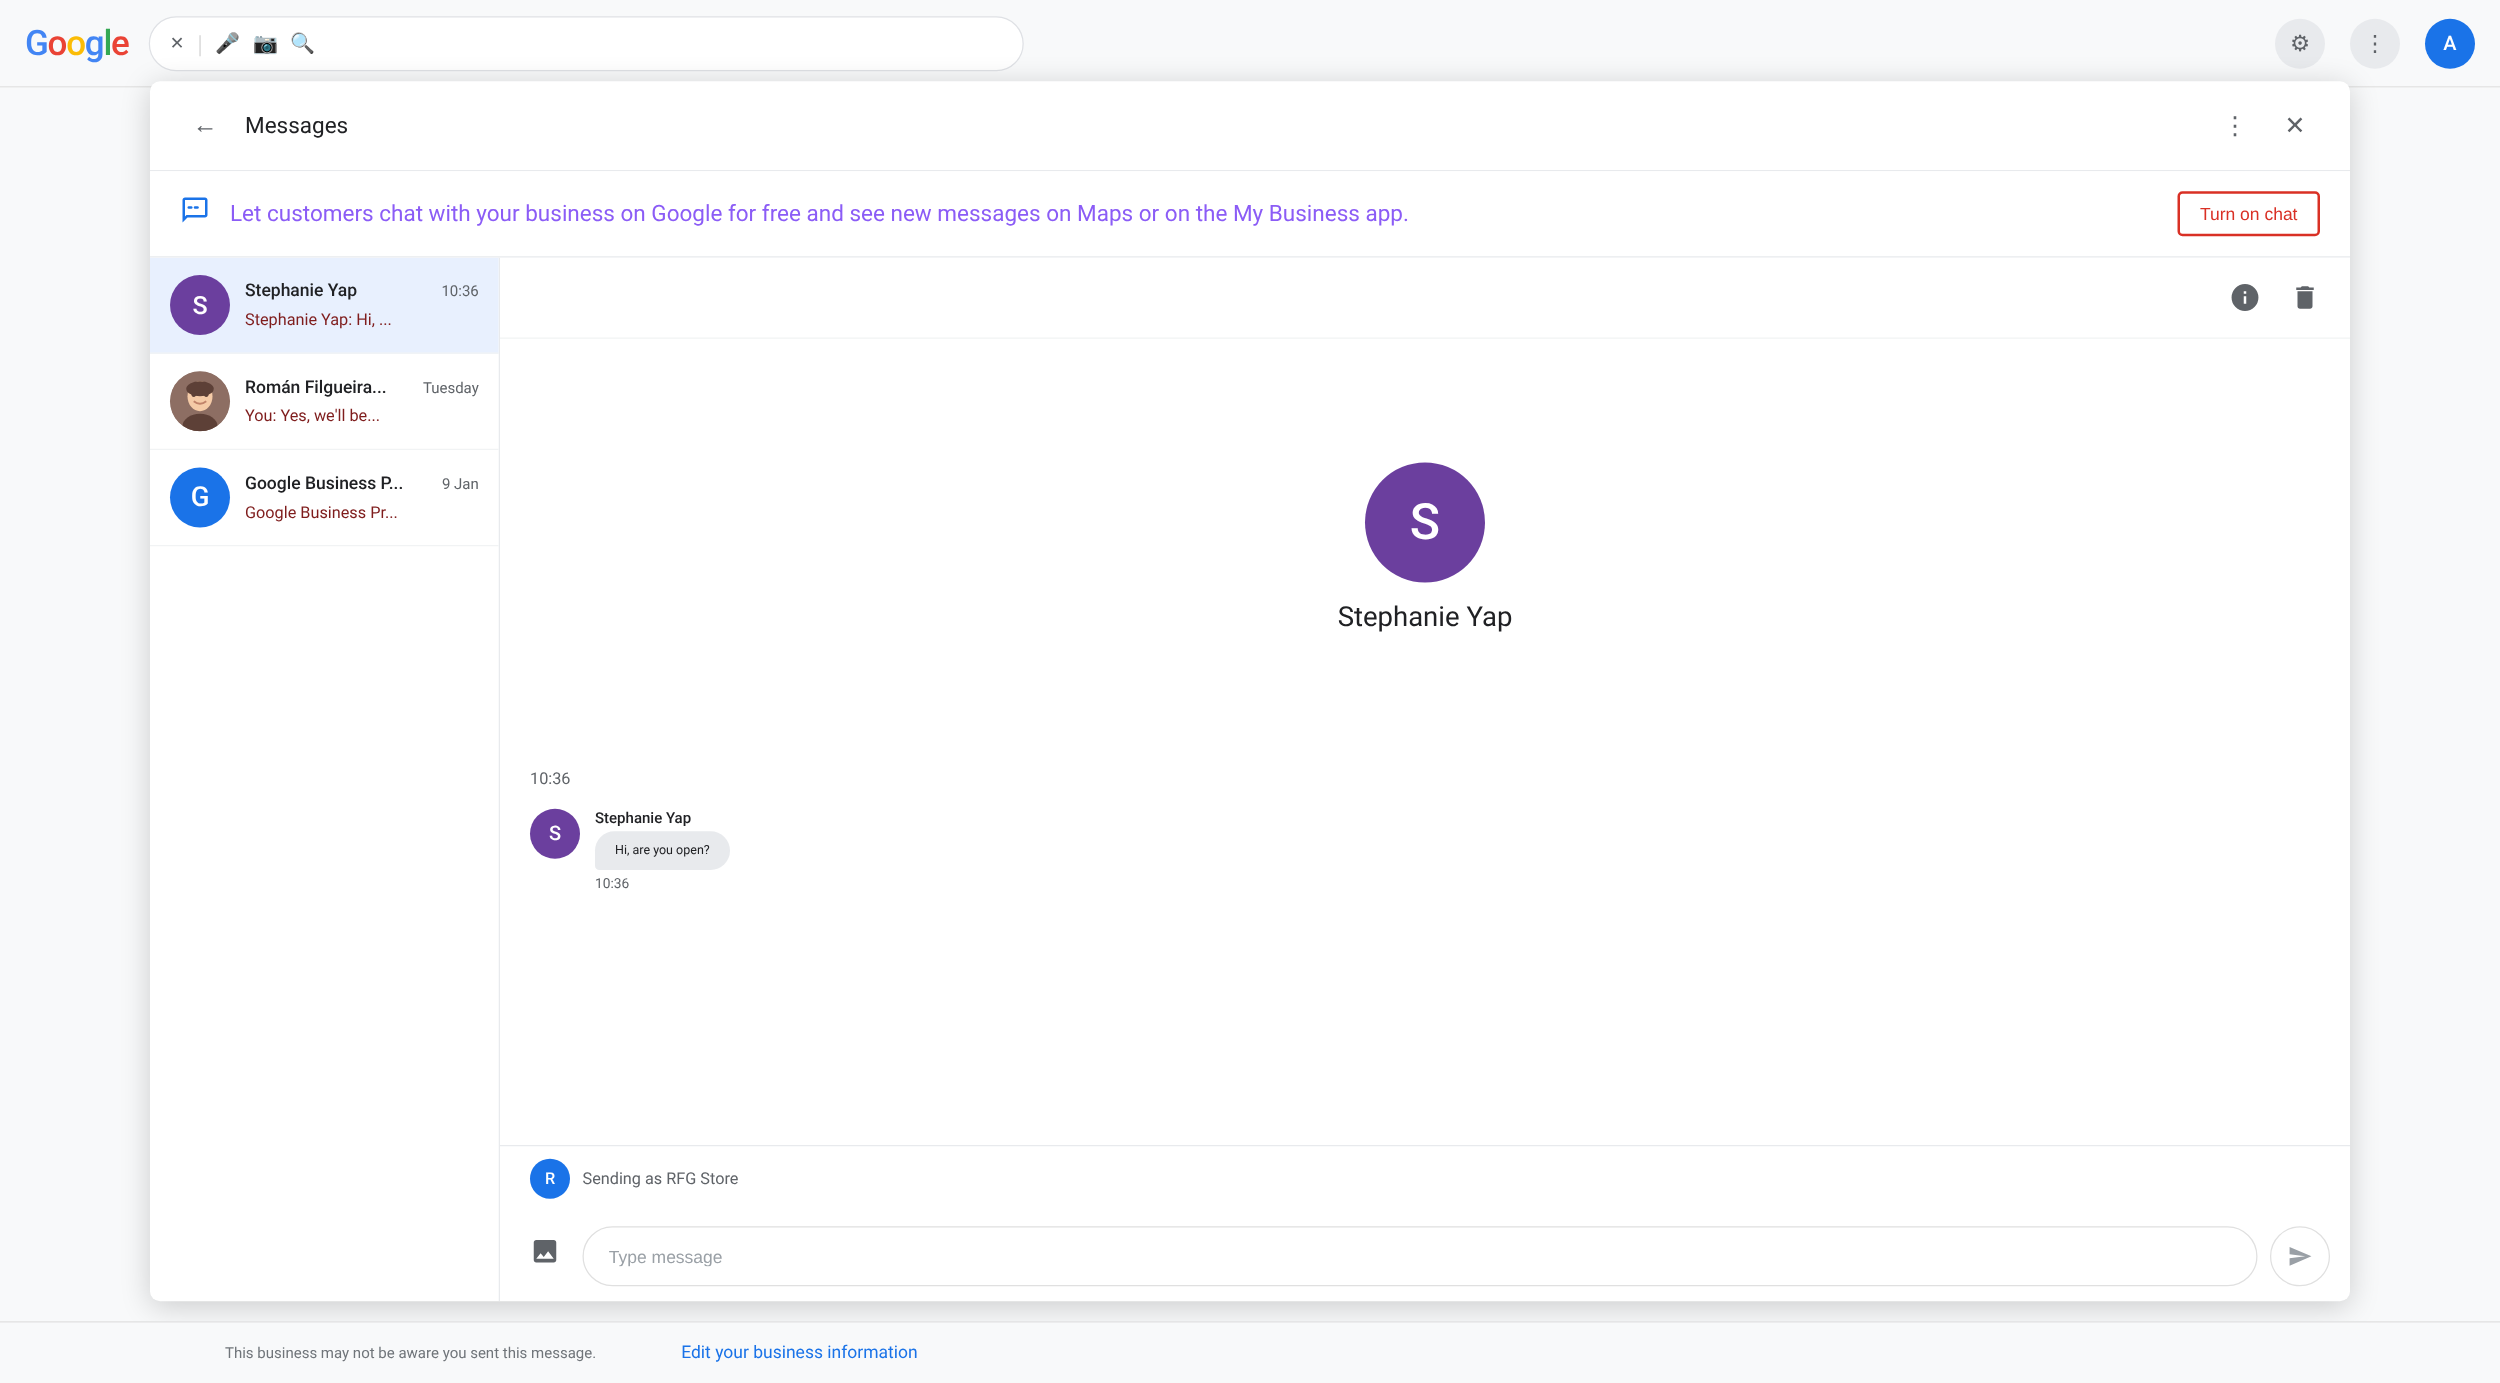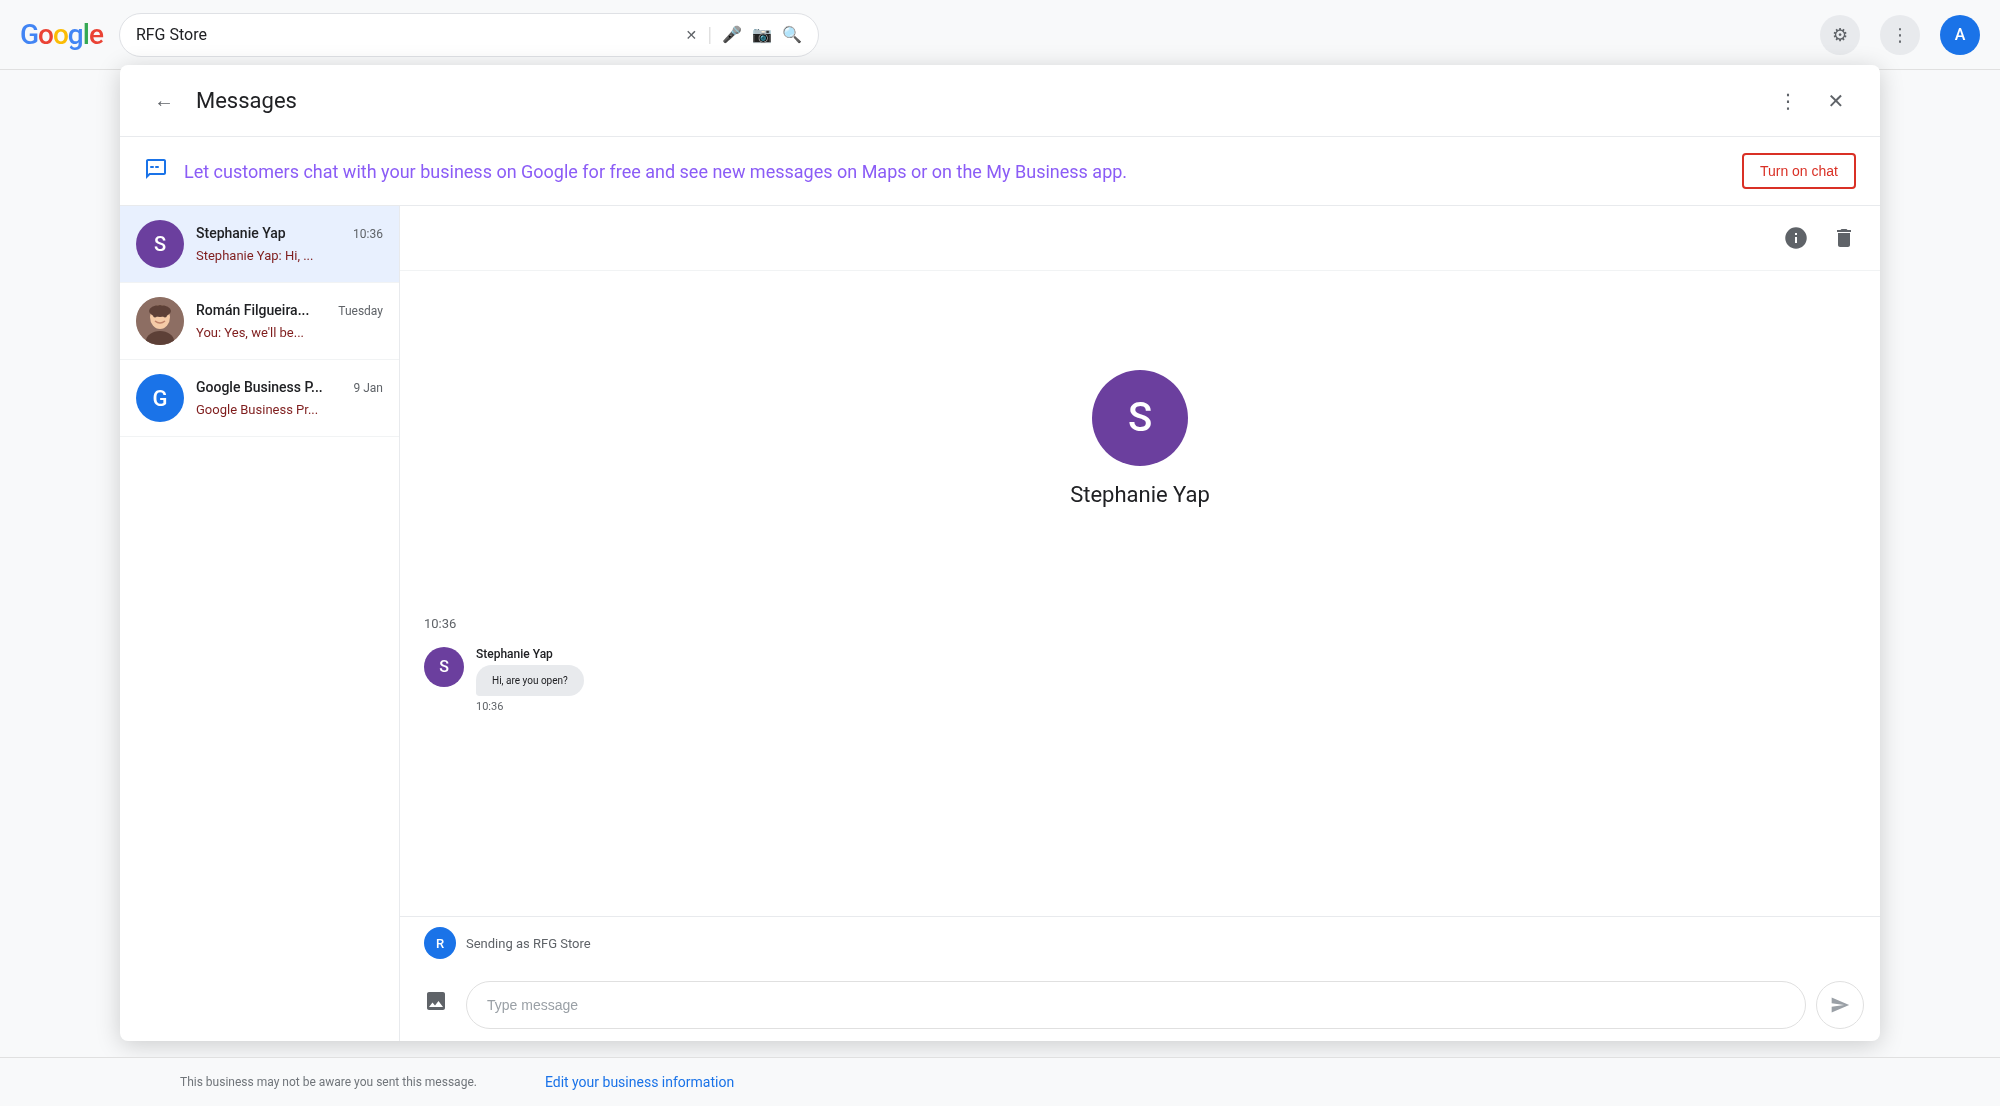--- a/index.html
+++ b/index.html
@@ -129,21 +129,21 @@
       cursor: pointer;
       display: flex;
       align-items: center;
       justify-content: center;
       color: #5f6368;
       font-size: 20px;
       margin-right: 12px;
     }
 
     .modal-title {
-      font-size: 22px;
+      font-size: 18px;
       font-weight: 400;
       color: #202124;
       flex: 1;
     }
 
     .header-actions {
       display: flex;
       gap: 8px;
       align-items: center;
     }
@@ -501,21 +501,20 @@
 <div class="browser-bg">
   <div class="google-logo">
     <span class="g-blue">G</span>
       <span class="g-red">o</span>
       <span class="g-yellow">o</span>
       <span class="g-blue">g</span>
       <span class="g-green">l</span>
       <span class="g-red">e</span>
   </div>
   <div class="search-bar-bg">
-    <span class="search-text-bg">RFG Store</span>
     <span style="color:#5f6368;cursor:pointer;font-size:14px;">✕</span>
     <span style="color:#e0e0e0;font-size:20px;">|</span>
     <span style="color:#5f6368;cursor:pointer;font-size:16px;">🎤</span>
     <span style="color:#5f6368;cursor:pointer;font-size:16px;">📷</span>
     <span style="color:#5f6368;cursor:pointer;font-size:16px;">🔍</span>
   </div>
   <div class="browser-icons">
     <div class="browser-icon-circle">⚙</div>
     <div class="browser-icon-circle">⋮</div>
     <div class="browser-avatar">A</div>

